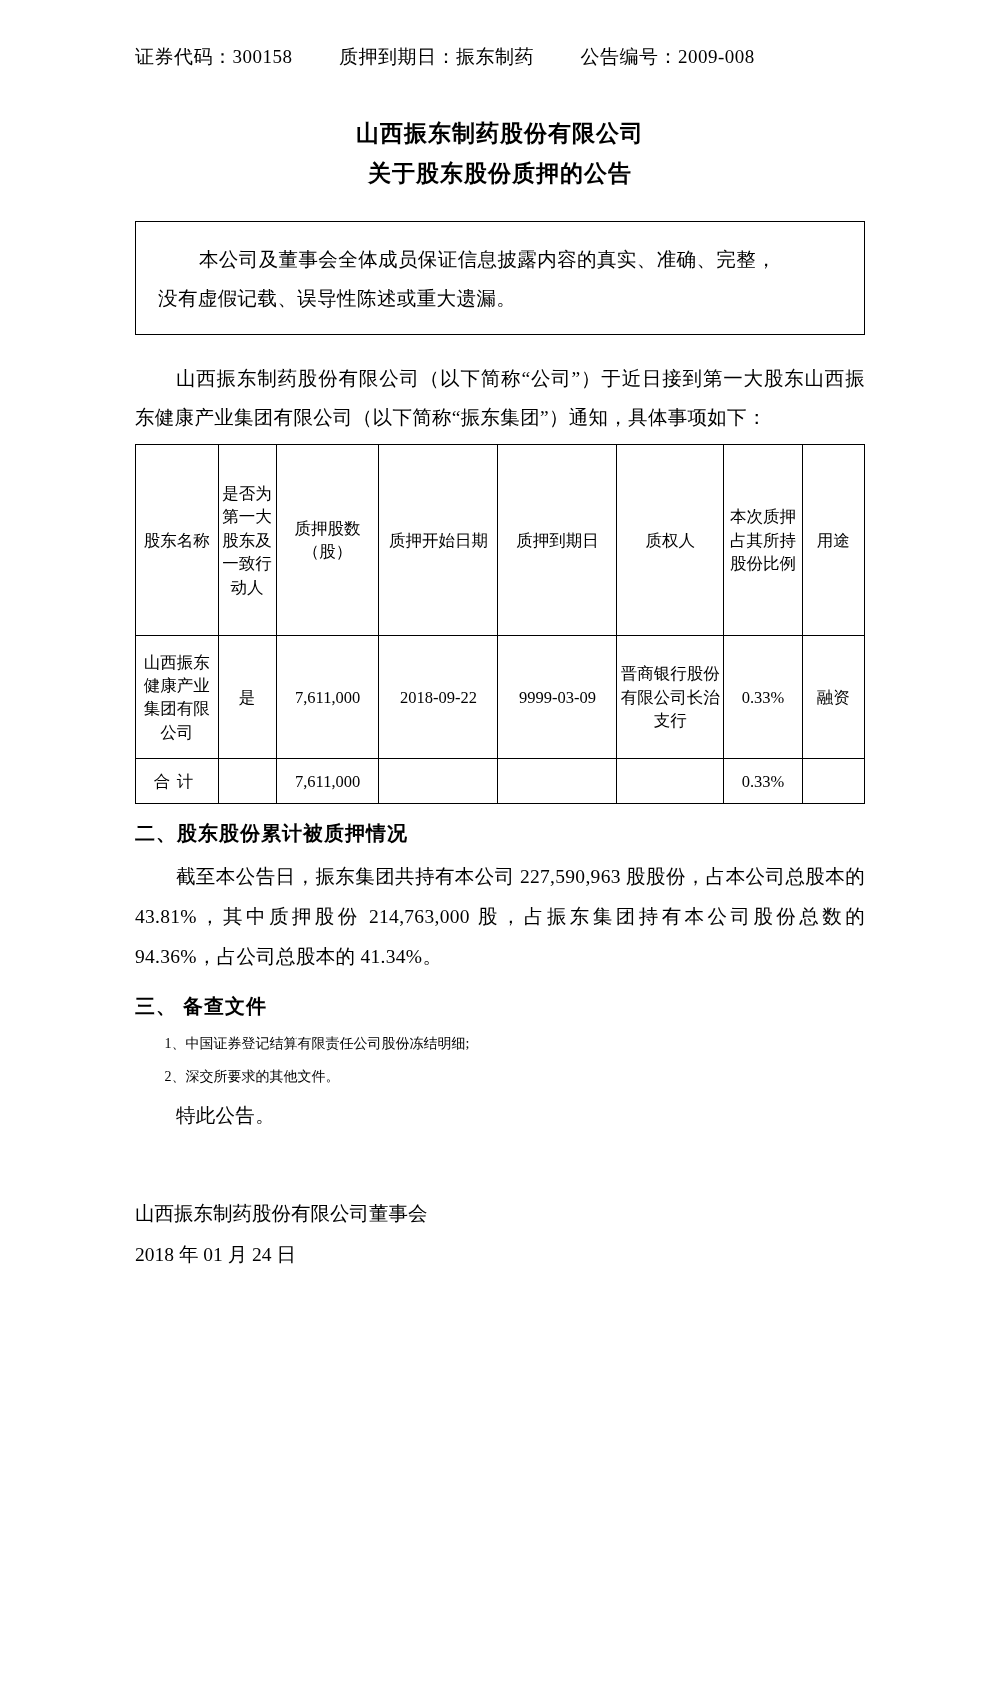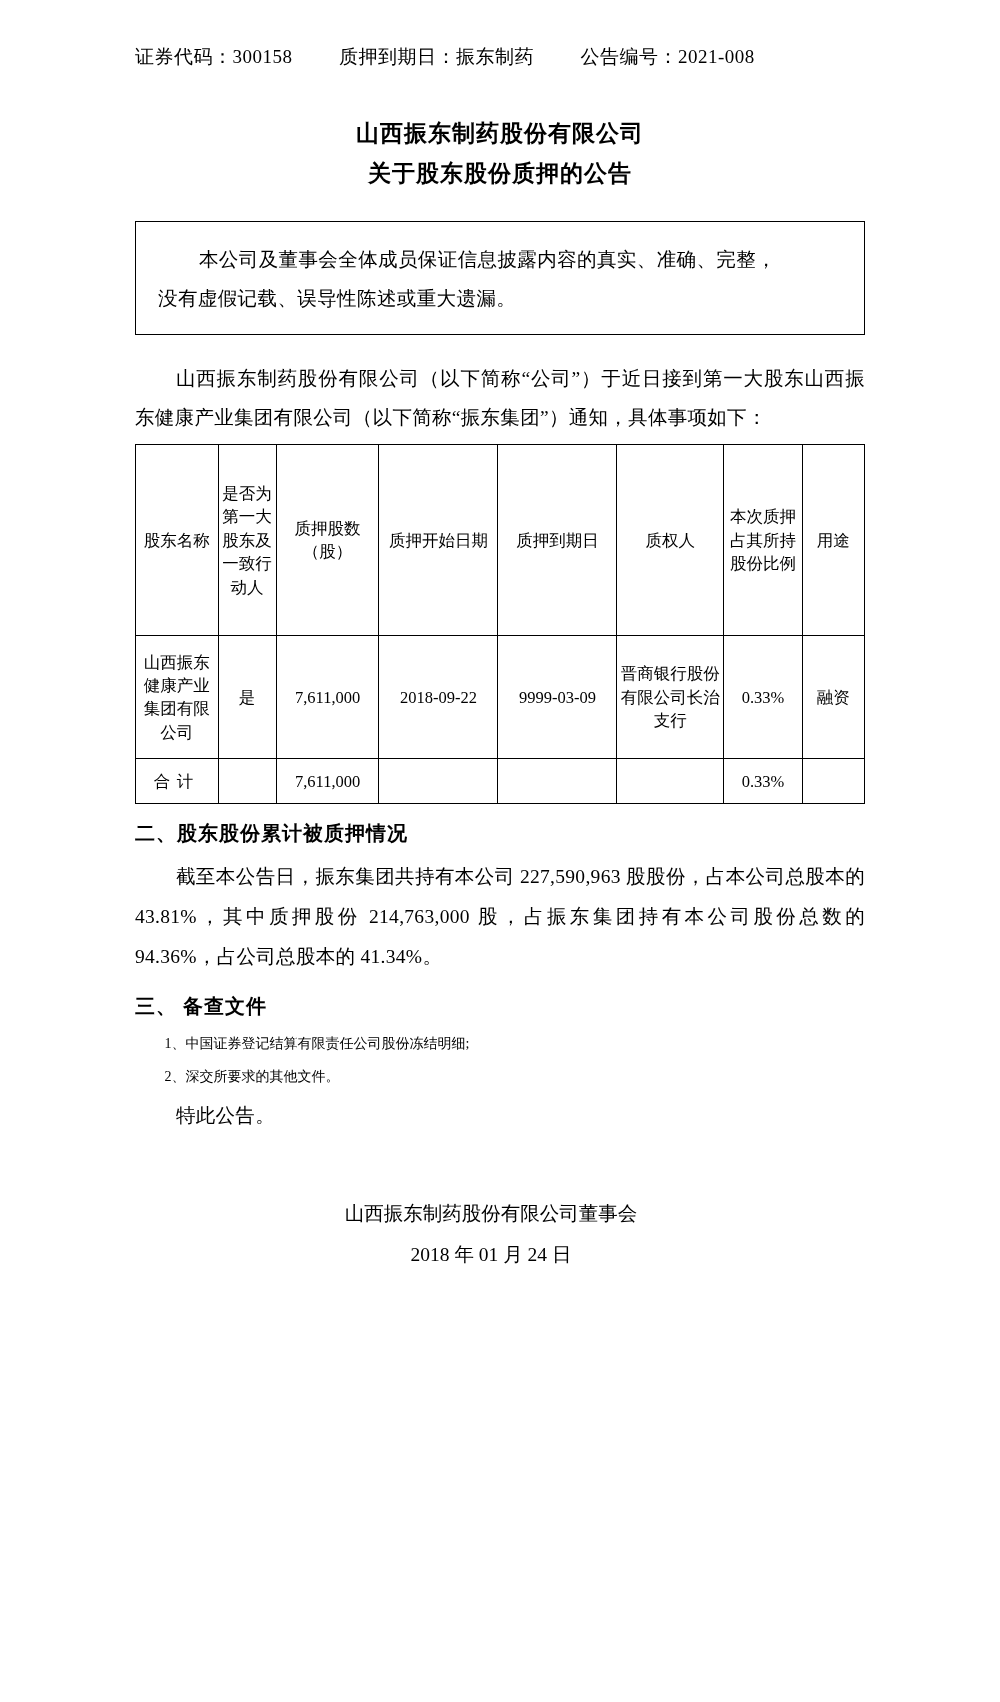--- a/index.html
+++ b/index.html
@@ -105,21 +105,21 @@
     padding-left: 0.4em;
   }
   .list-item {
     font-size: 14px;
     line-height: 2.05;
     margin: 0 0 4px 0;
     text-indent: 2.1em;
   }
   .sign {
     margin-top: 58px;
-    text-align: center;
+    text-align: left;
     font-size: 19.5px;
     line-height: 2.1;
     padding-right: 18px;
   }
   .closing {
     margin-top: 46px;
   }
   .sec3-heading {
     letter-spacing: 1px;
   }
@@ -127,21 +127,21 @@
 </head>
 <body>
 
 <div class="page">
 
   <div class="header-line">
     <span>证券代码：300158</span>
     <span class="gap"></span>
     <span>质押到期日：振东制药</span>
     <span class="gap"></span>
-    <span>公告编号：2021-008</span>
+    <span>公告编号：2009-008</span>
   </div>
 
   <div class="title-block">
     <div class="title">山西振东制药股份有限公司</div>
     <div class="title">关于股东股份质押的公告</div>
   </div>
 
   <div class="notice-box">
     <div class="indent">本公司及董事会全体成员保证信息披露内容的真实、准确、完整，</div>
     <div>没有虚假记载、误导性陈述或重大遗漏。</div>

